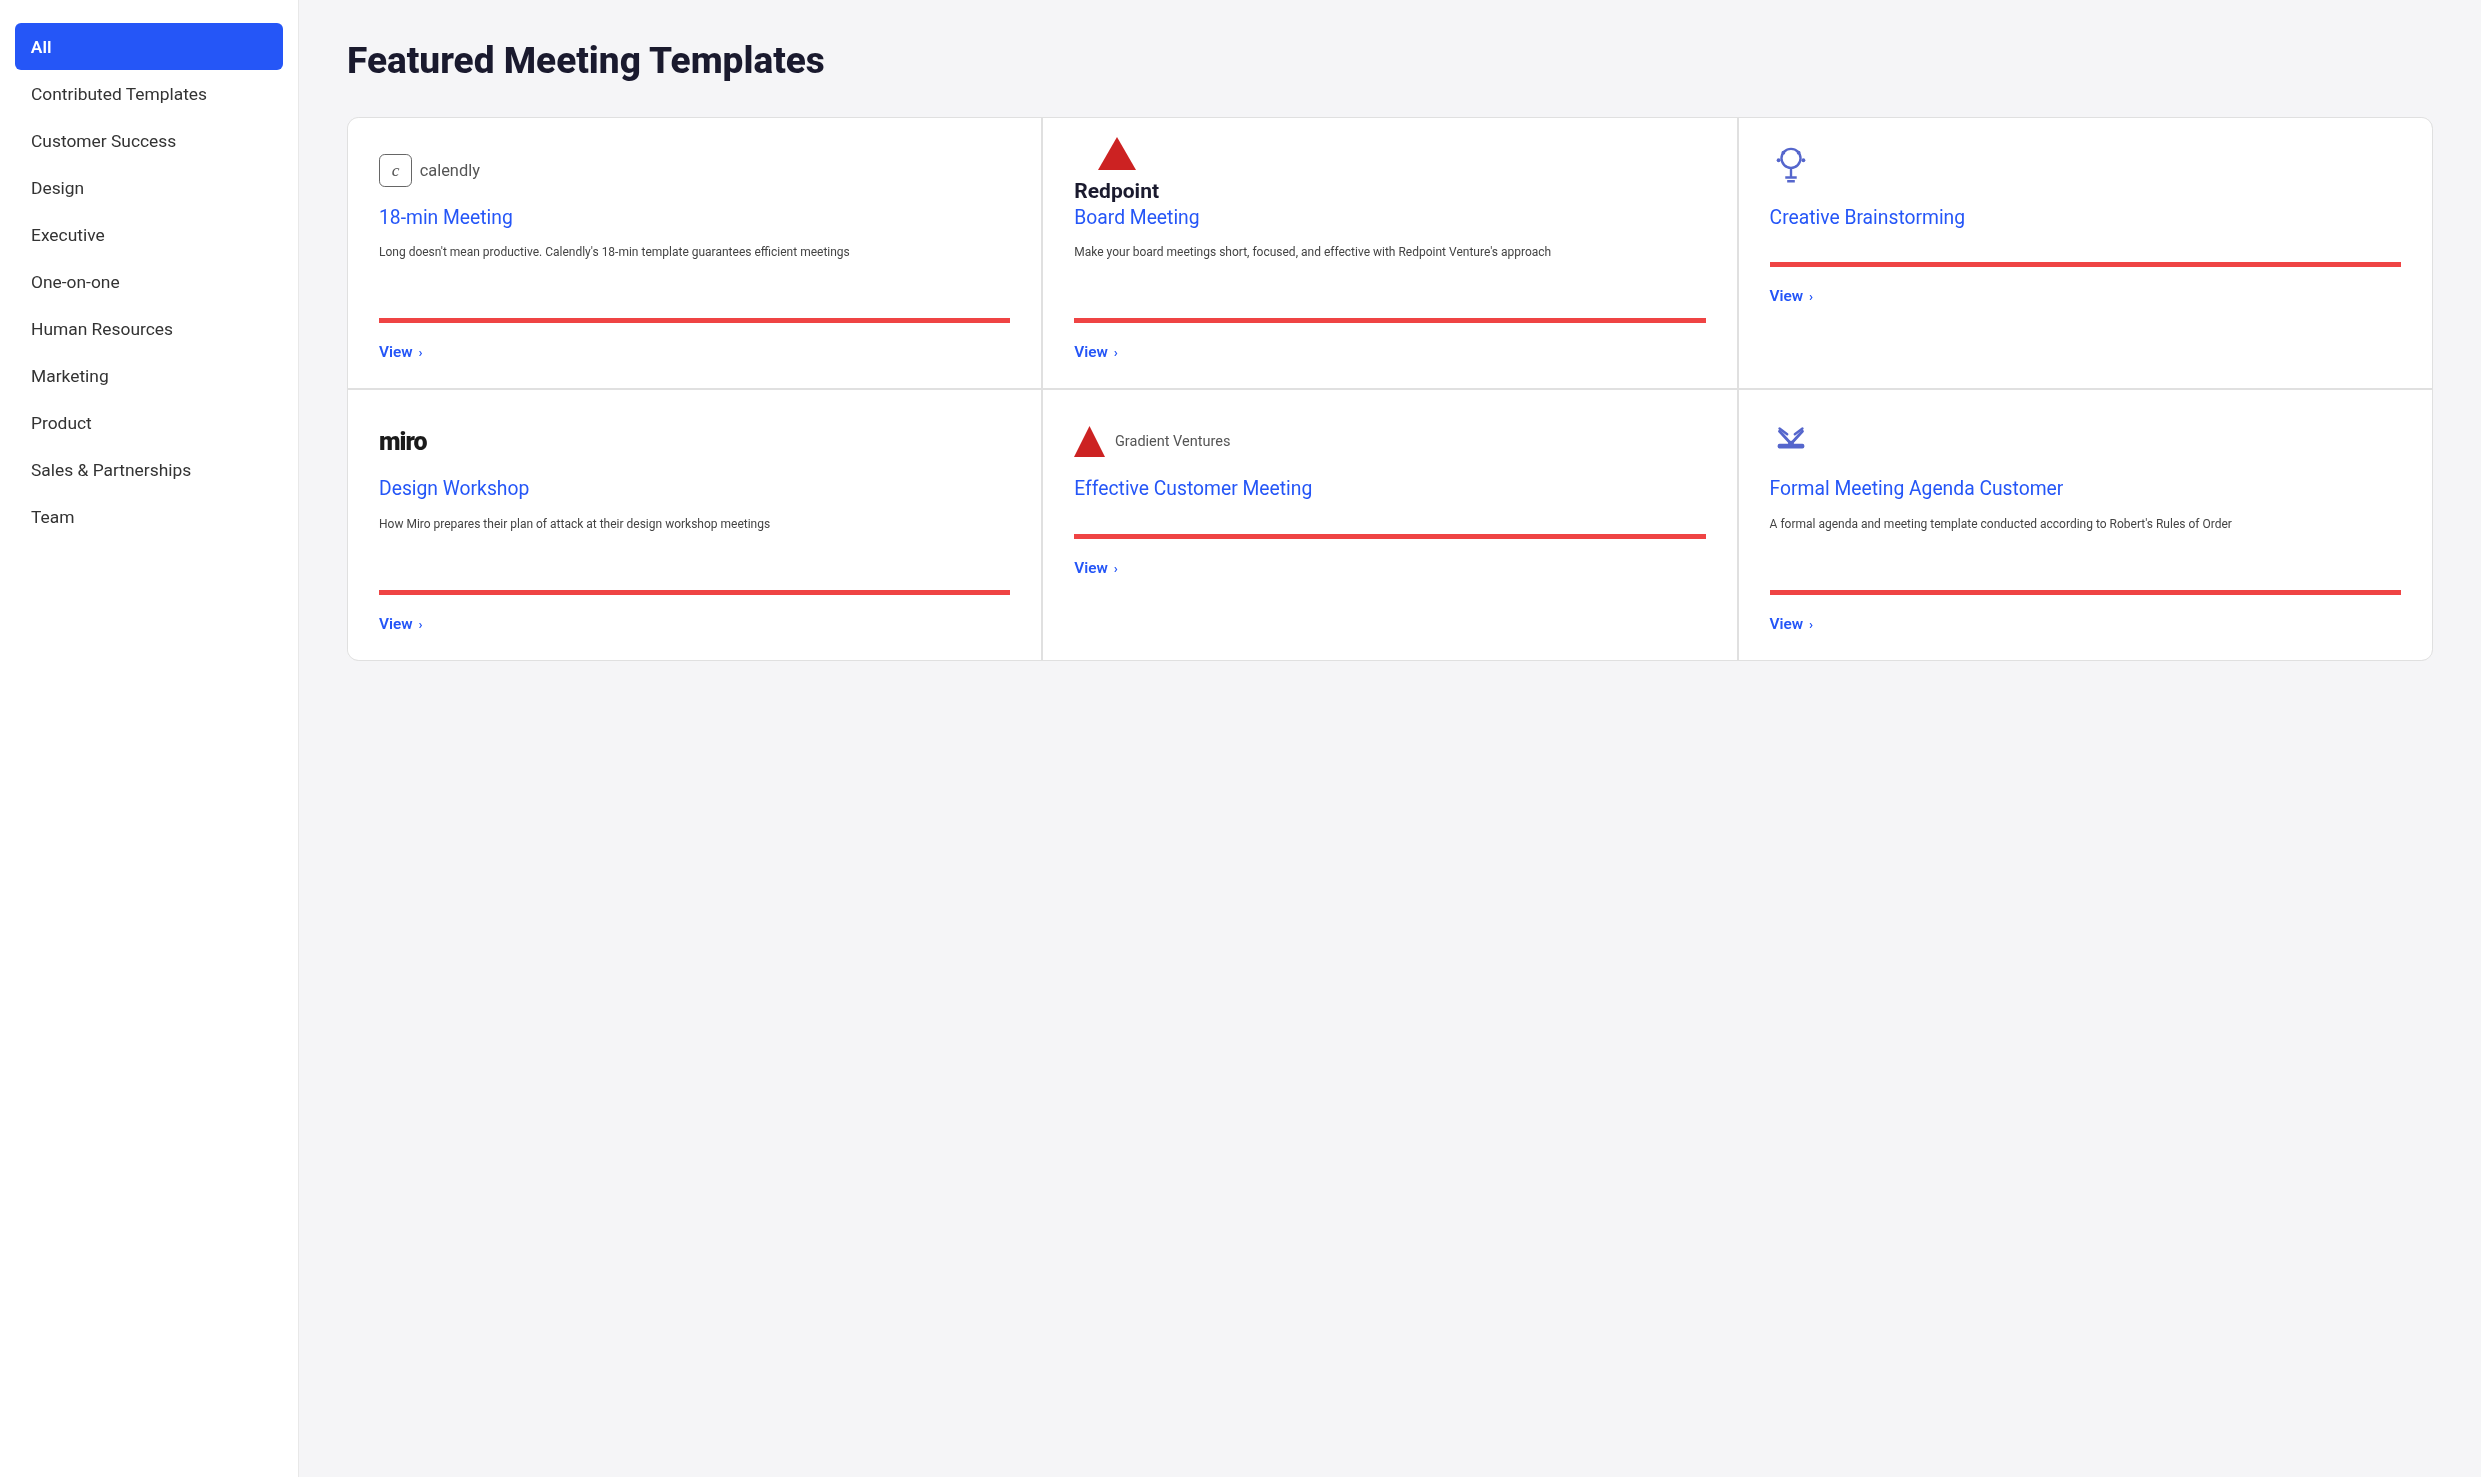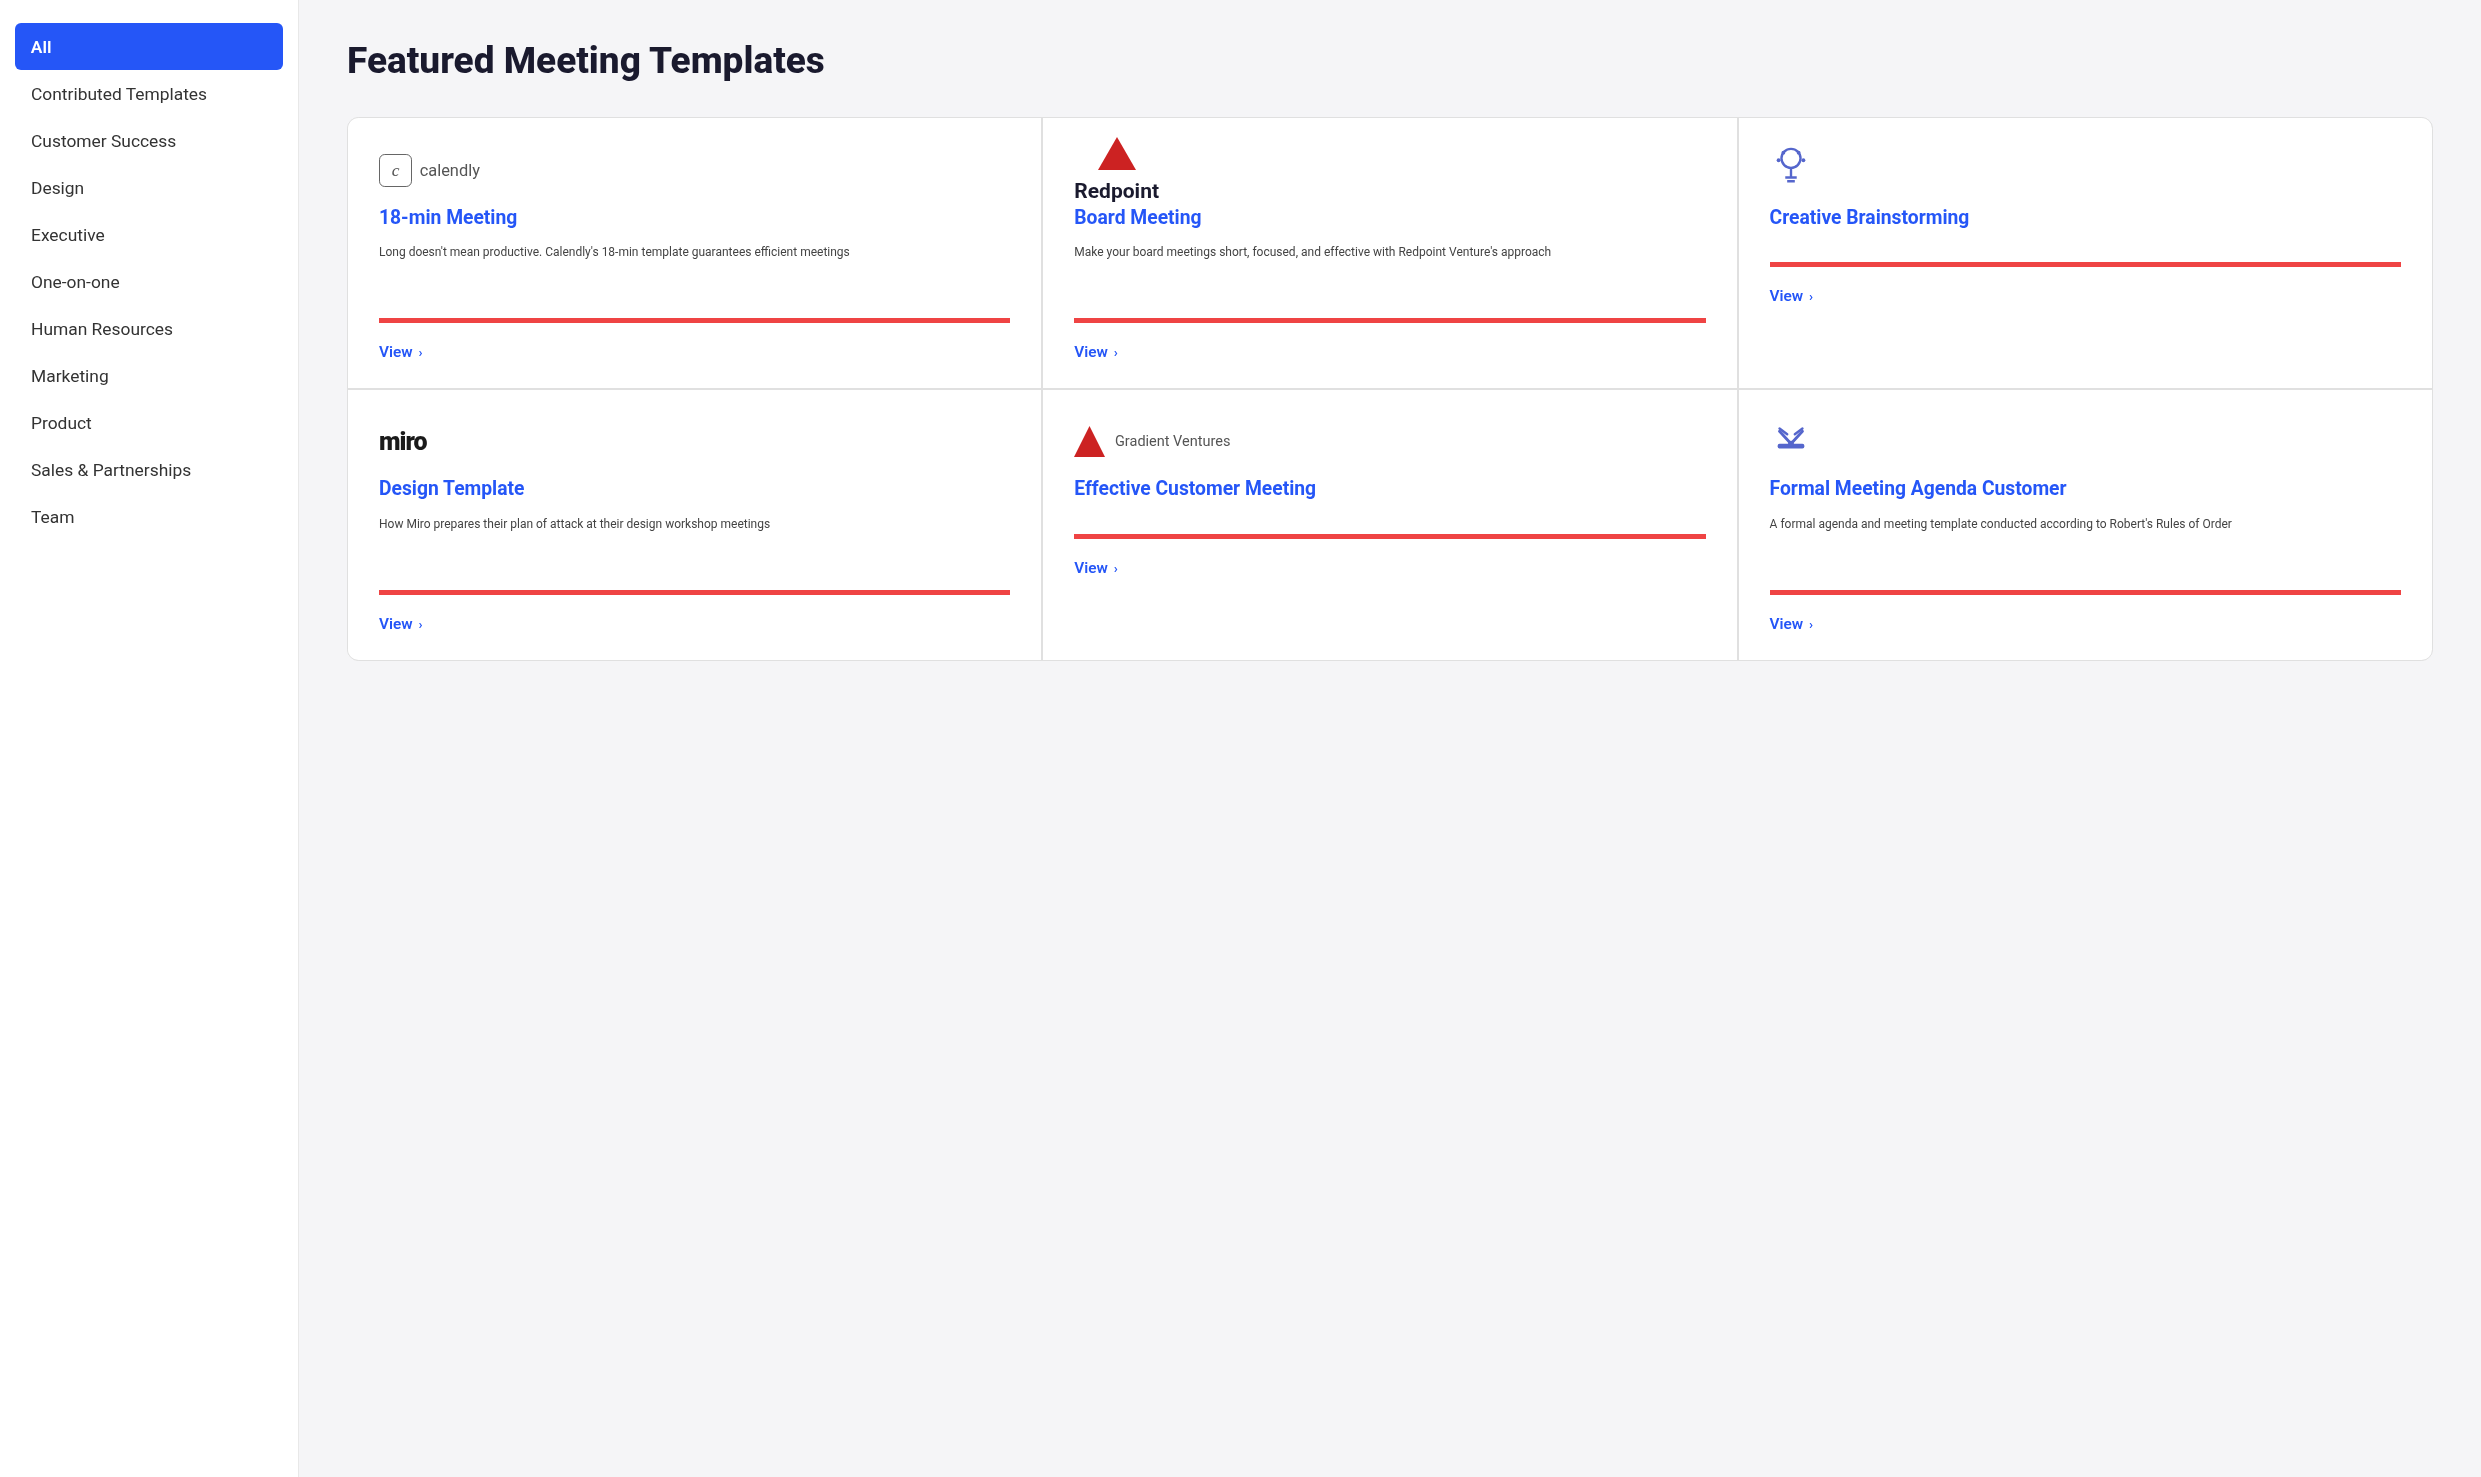--- a/index.html
+++ b/index.html
@@ -69,21 +69,21 @@
       min-height: 270px;
     }
     .card-logo {
       margin-bottom: 13.5px;
       height: 42px;
       display: flex;
       align-items: center;
     }
     .card-title {
       font-size: 19.3px;
-      font-weight: 700;
+      font-weight: 400;
       color: #2556F7;
       margin-bottom: 13.5px;
       line-height: 1.3;
     }
     .card-description {
       font-size: 12px;
       color: #444;
       line-height: 1.55;
       flex: 1;
     }
@@ -247,21 +247,21 @@
         <a class="view-link" href="#">
           <span>View</span>
           <span class="chevron">›</span>
         </a>
       </div>
     </div>
         <div class="template-card">
       <div class="card-logo">
         <div class="logo-miro">miro</div>
       </div>
-      <div class="card-title">Design Template</div>
+      <div class="card-title">Design Workshop</div>
       <div class="card-description">How Miro prepares their plan of attack at their design workshop meetings</div>
       <div class="card-footer">
         <a class="view-link" href="#">
           <span>View</span>
           <span class="chevron">›</span>
         </a>
       </div>
     </div>
         <div class="template-card">
       <div class="card-logo">

